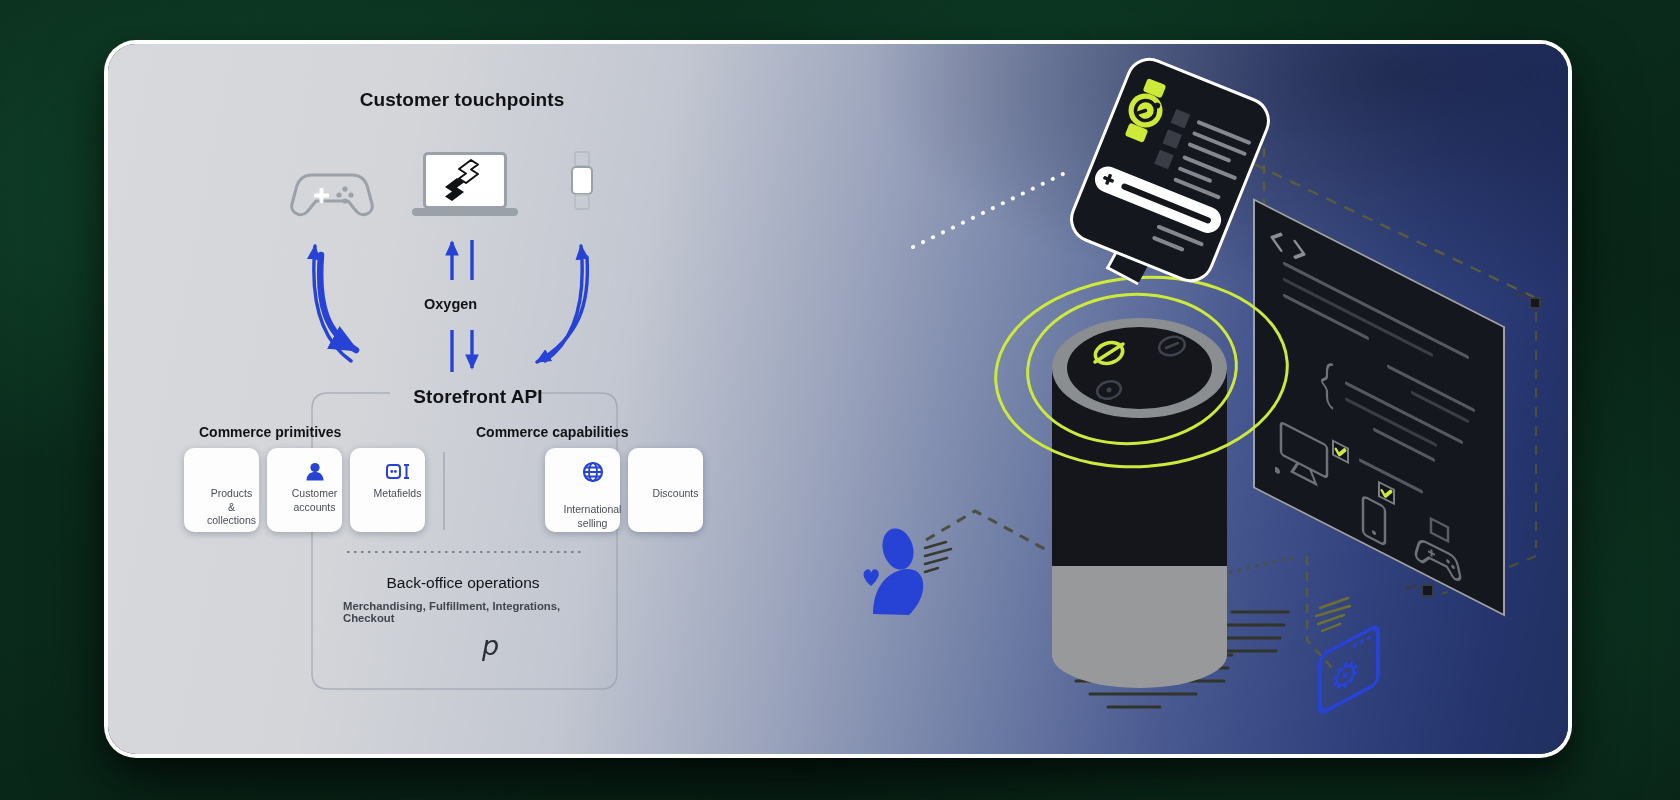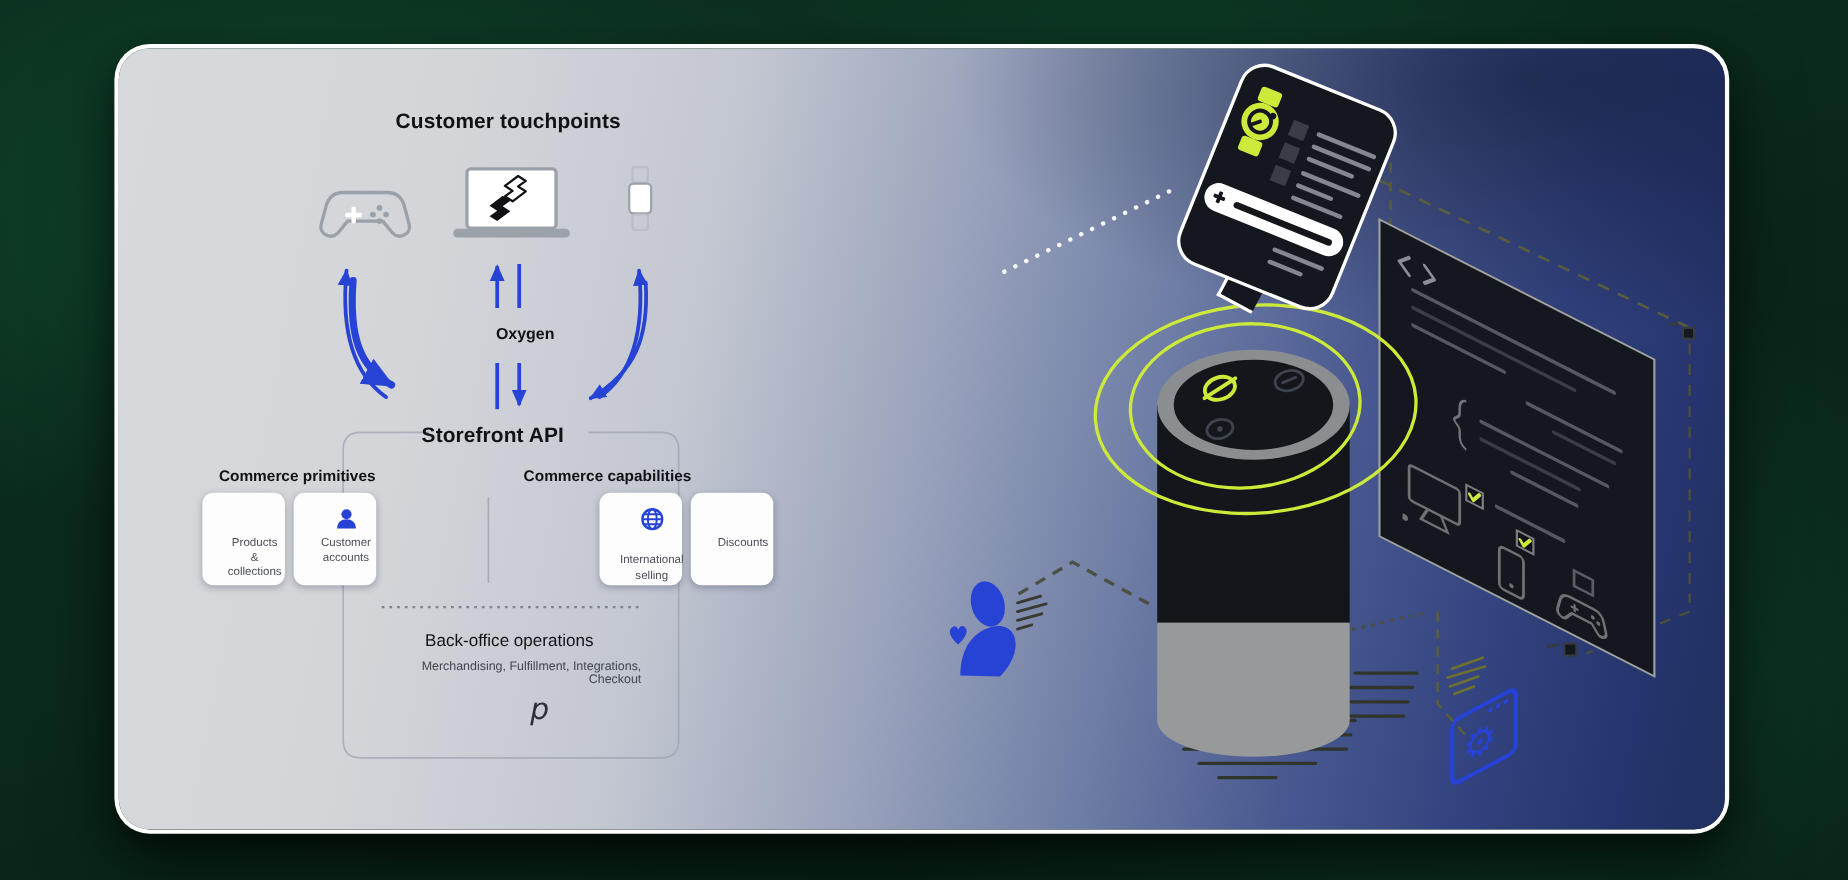--- a/index.html
+++ b/index.html
@@ -27,22 +27,22 @@
       radial-gradient(60% 55% at 88% 4%, rgba(8,13,34,.50), transparent 60%),
       linear-gradient(101deg,#d8d9dc 0%,#d3d5d9 20%,#c3c7d1 36%,#9aa3bc 50%,#6e7da5 63%,#47578f 75%,#31427e 85%,#25346c 94%,#20305f 100%);
     box-shadow:0 0 0 4px var(--card-border), 0 35px 70px rgba(0,0,0,.55), 0 12px 28px rgba(0,0,0,.45);
   }
   .abs{position:absolute;left:-108px;top:-44px;width:1680px;height:800px;}
   .abs > *{position:absolute;}
   .t{color:#101216;}
   .h1{font-size:19px;font-weight:700;letter-spacing:.1px;text-align:center;}
   .h2{font-size:14px;font-weight:700;}
   .h3{font-size:15.5px;font-weight:400;text-align:center;}
-  .sub{font-size:11.3px;color:#41454d;text-align:right;}
-  .oxy{font-size:14.5px;font-weight:700;text-align:right;}
+  .sub{font-size:11.3px;color:#41454d;text-align:left;font-weight:bold;}
+  .oxy{font-size:14.5px;font-weight:700;text-align:left;}
   .glyph-p{font-size:27px;font-style:italic;color:#2c2f35;font-family:"DejaVu Sans",sans-serif;}
   .pcard{
     width:75px;height:84px;top:448px;background:#fdfdfe;border-radius:10px;
     box-shadow:0 2px 7px rgba(25,35,70,.28);
     display:flex;flex-direction:column;align-items:center;padding-top:9px;padding-left:20px;
   }
   .pcard .ic{height:30px;display:flex;align-items:center;justify-content:center;}
   .pcard .lb{font-size:10.5px;line-height:1.3;text-align:center;color:#4a4e55;}
   svg{display:block;}
   .sb{stroke:var(--accent-blue);}
@@ -146,21 +146,21 @@
 
         <g stroke="#6e7030" stroke-width="2.4" stroke-linecap="round">
           <path d="M1320,608 L1348,598"></path>
             <path d="M1316,616 L1350,606"></path>
             <path d="M1318,624 L1344,615"></path>
             <path d="M1322,631 L1340,624"></path>
         </g>
         <path d="M1230,572 L1292,558" stroke="#4c4f44" stroke-width="3" stroke-linecap="round" stroke-dasharray="1 8"></path>
       </svg>
 
-      <div class="t h1" style="left:352px;top:100px;width:220px;z-index:2;">Customer touchpoints</div>
+      <div class="t h1" style="left:352px;top:89px;width:220px;z-index:2;">Customer touchpoints</div>
 
       <svg style="left:289px;top:168px;z-index:2;" width="86" height="54" viewBox="0 0 86 54">
         <path d="M23,7 h40 c9,0 14,5 16,14 l4,15 c2,9 -9,14 -15,8 l-9,-11 H27 l-9,11 c-6,6 -17,1 -15,-8 l4,-15 C9,12 14,7 23,7 Z" stroke="#9aa1a8" stroke-width="3" fill="none" stroke-linejoin="round"></path>
         <rect x="25" y="25.5" width="15" height="4" rx="1.2" fill="#fff"></rect>
         <rect x="30.5" y="20" width="4" height="15" rx="1.2" fill="#fff"></rect>
         <circle cx="56" cy="21" r="2.6" fill="#9aa1a8"></circle>
           <circle cx="62" cy="27" r="2.6" fill="#9aa1a8"></circle>
         <circle cx="56" cy="33" r="2.6" fill="#9aa1a8"></circle>
           <circle cx="50" cy="27" r="2.6" fill="#9aa1a8"></circle>
       </svg>
@@ -171,37 +171,48 @@
           <path transform="translate(2,20)" d="M0,9 L12,0 L19,4.5 L12,9.5 L19,14 L7,23 L0,18.5 L7,13.5 Z" fill="#101114"></path>
         </svg>
       </div>
       <div class="laptop-base" style="z-index:2;"></div>
 
       <div class="w-strap" style="left:574px;top:151px;z-index:2;"></div>
       <div class="w-face" style="z-index:2;"></div>
       <div class="w-strap" style="left:574px;top:194px;z-index:2;"></div>
 
       <div class="t oxy" style="left:424px;top:296px;width:80px;z-index:2;">Oxygen</div>
-      <div class="t h1" style="left:348px;top:386px;width:200px;z-index:2;">Storefront API</div>
+      <div class="t h1" style="left:378px;top:386px;width:200px;z-index:2;">Storefront API</div>
 
       <div class="t h2" style="left:199px;top:424px;width:210px;z-index:2;">Commerce primitives</div>
       <div class="t h2" style="left:476px;top:424px;width:210px;z-index:2;">Commerce capabilities</div>
 
       <div class="pcard" style="left:184px;z-index:2;">
         <div class="ic"></div>
         <div class="lb"><span>Products</span><br><span>&amp; collections</span></div>
       </div>
       <div class="pcard" style="left:267px;z-index:2;">
         <div class="ic">
           <svg width="22" height="22" viewBox="0 0 22 22">
               <circle class="fb" cx="11" cy="6.5" r="4.6"></circle>
               <path class="fb" d="M2.5,19.5 C2.5,13.5 6.5,11 11,11 C15.5,11 19.5,13.5 19.5,19.5 Z"></path>
             </svg>
         </div>
         <div class="lb"><span>Customer</span><br><span>accounts</span></div>
+      </div>
+      <div class="pcard" style="left:350px;z-index:2;">
+        <div class="ic">
+          <svg width="26" height="24" viewBox="0 0 26 24">
+            <rect x="2" y="5" width="13" height="13" rx="3" class="sb" stroke-width="2" fill="none"></rect>
+            <circle class="fb" cx="6.8" cy="11.5" r="1.4"></circle>
+              <circle class="fb" cx="10.4" cy="11.5" r="1.4"></circle>
+            <path d="M19,5 h5 M21.5,5 v13 M19,18 h5" class="sb" stroke-width="2" fill="none"></path>
+          </svg>
+        </div>
+        <div class="lb"><span>Metafields</span></div>
       </div>
 
       <div class="pcard" style="left:545px;z-index:2;gap:16px;">
         <div class="ic">
           <svg width="24" height="24" viewBox="0 0 24 24">
             <circle cx="12" cy="12" r="9" class="sb" stroke-width="2.2" fill="none"></circle>
             <ellipse cx="12" cy="12" rx="4" ry="9" class="sb" stroke-width="1.8" fill="none"></ellipse>
             <path d="M3.5,12 H20.5 M4.6,7.5 H19.4 M4.6,16.5 H19.4" class="sb" stroke-width="1.8" fill="none"></path>
           </svg>
         </div>

